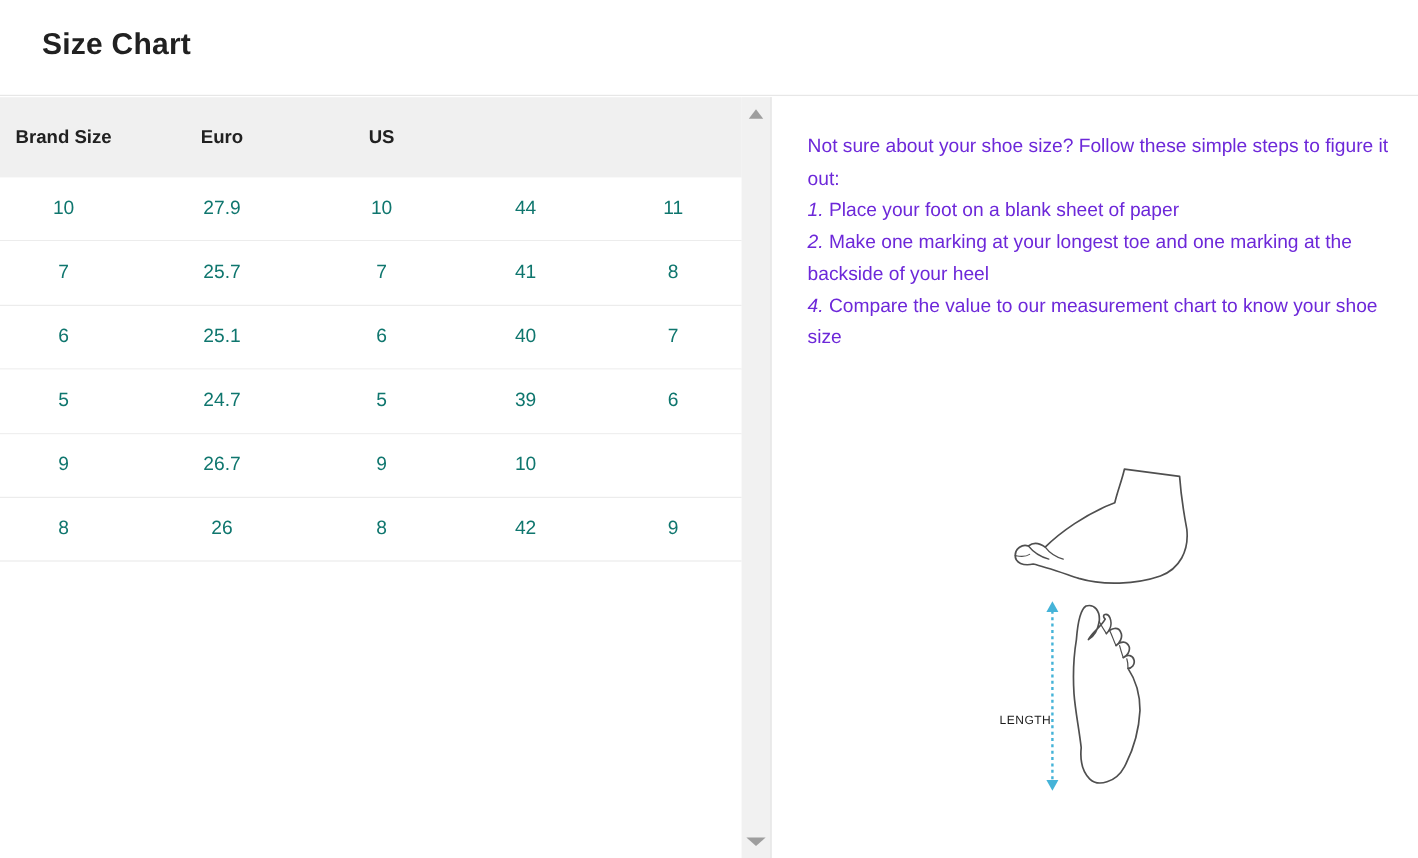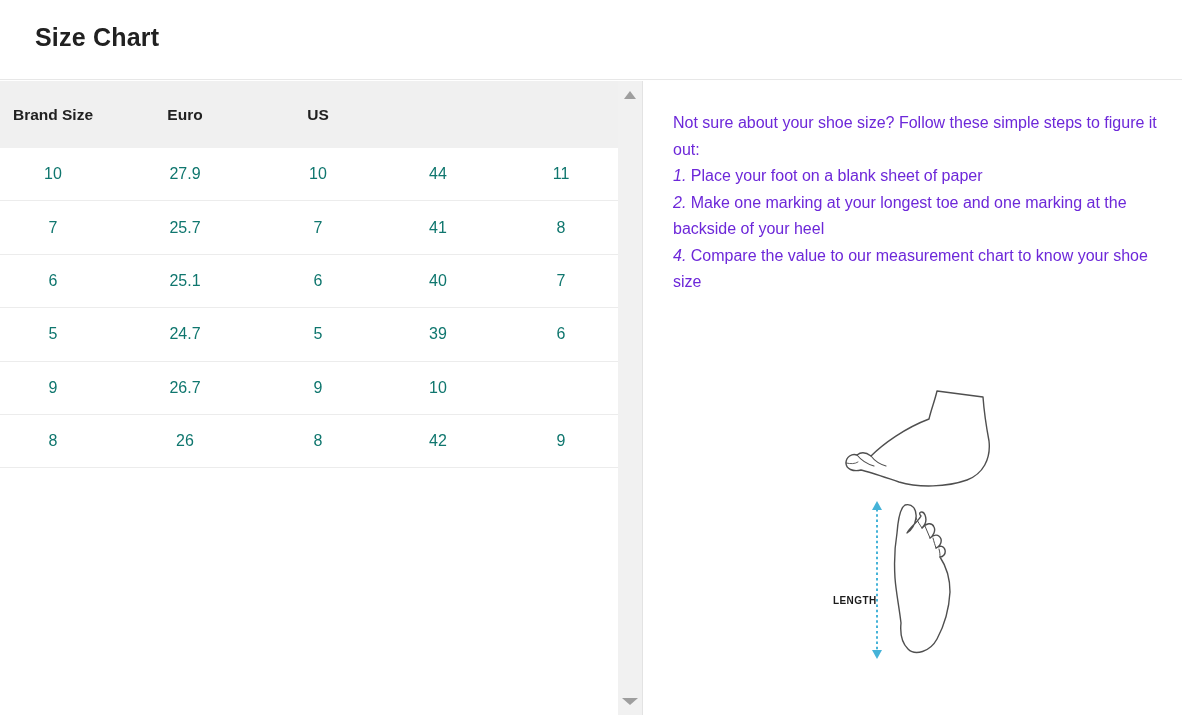--- a/index.html
+++ b/index.html
@@ -114,21 +114,21 @@
     left: 198px; top: 307px;
   }
   .footprint-svg {
     position: absolute;
     left: 220px; top: 420px;
   }
   .length-label {
     position: absolute;
     left: 188px; top: 515px;
     font-size: 10px;
-    font-weight: 700;
+    font-weight: 400;
     color: #1c1c1c;
     letter-spacing: 0.4px;
   }
 </style>
 </head>
 <body>
 
 <div class="page">
 
   <header class="titlebar">

